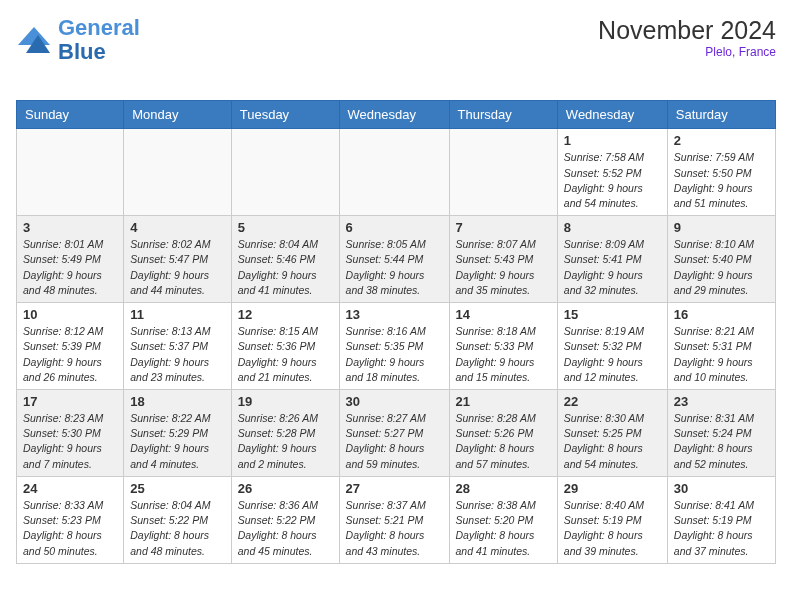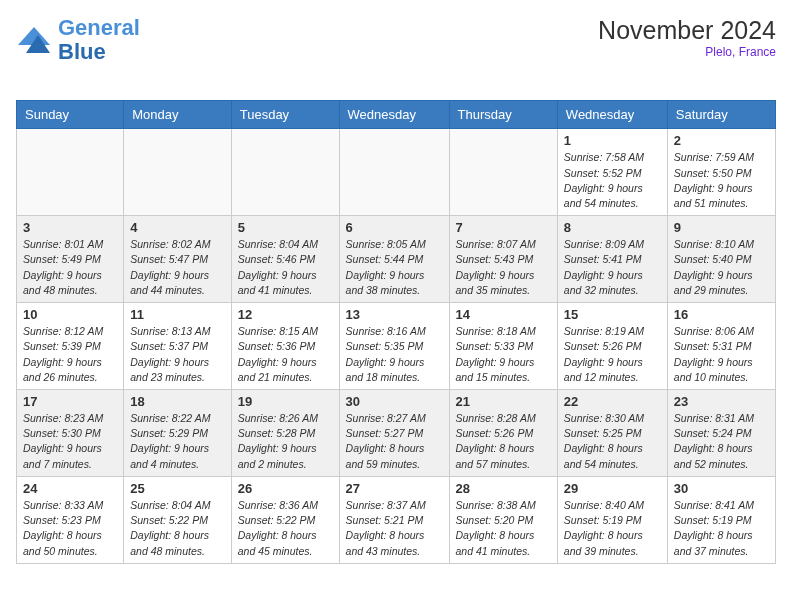--- a/index.html
+++ b/index.html
@@ -212,26 +212,26 @@
         </td>
         <td>
           <span class="day-num">14</span>
           <div class="day-detail">Sunrise: 8:18 AM
 Sunset: 5:33 PM
 Daylight: 9 hours and 15 minutes.</div>
         </td>
         <td>
           <span class="day-num">15</span>
           <div class="day-detail">Sunrise: 8:19 AM
-Sunset: 5:26 PM
+Sunset: 5:32 PM
 Daylight: 9 hours and 12 minutes.</div>
         </td>
         <td>
           <span class="day-num">16</span>
-          <div class="day-detail">Sunrise: 8:06 AM
+          <div class="day-detail">Sunrise: 8:21 AM
 Sunset: 5:31 PM
 Daylight: 9 hours and 10 minutes.</div>
         </td>
       </tr>
       <tr class="row-shaded">
         <td>
           <span class="day-num">17</span>
           <div class="day-detail">Sunrise: 8:23 AM
 Sunset: 5:30 PM
 Daylight: 9 hours and 7 minutes.</div>

